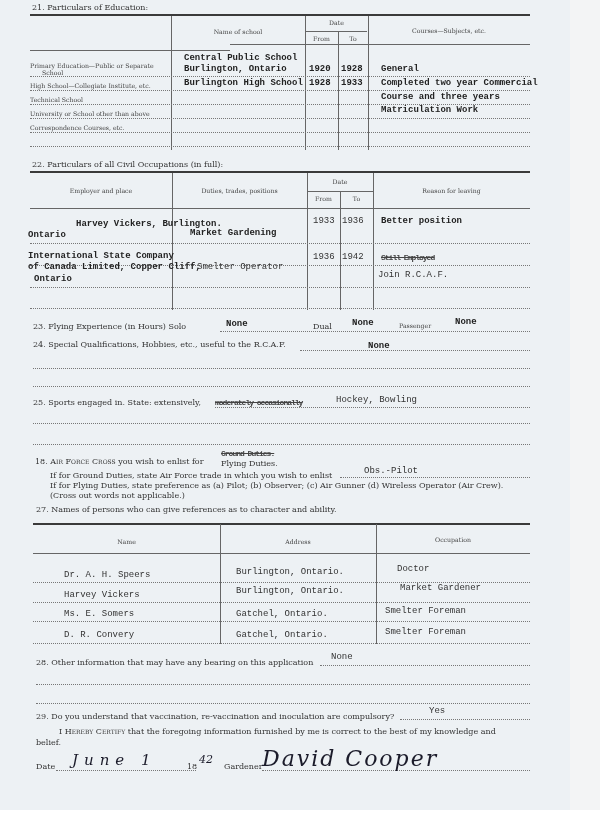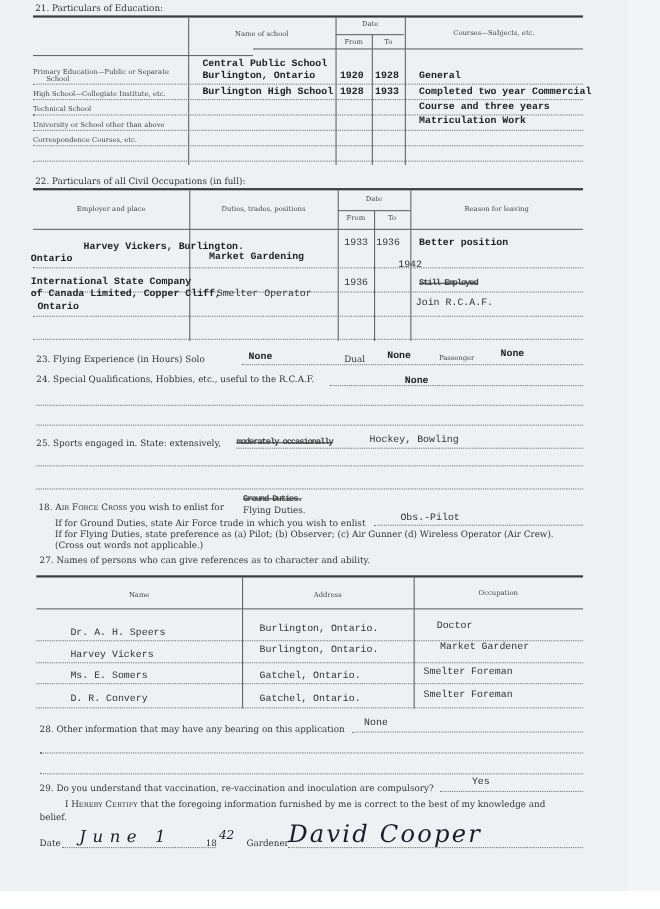--- a/index.html
+++ b/index.html
@@ -104,21 +104,21 @@
 <div class="tw" style="left:190px;top:228px;">Market Gardening</div>
 <div class="twl" style="left:313px;top:216px;">1933</div>
 <div class="twl" style="left:342px;top:216px;">1936</div>
 <div class="tw" style="left:381px;top:216px;">Better position</div>
 
 <div class="tw" style="left:28px;top:251px;">International State Company</div>
 <div class="tw" style="left:28px;top:262px;">of Canada Limited, Copper Cliff,</div>
 <div class="tw" style="left:34px;top:274px;">Ontario</div>
 <div class="twl" style="left:197px;top:262px;">Smelter Operator</div>
 <div class="twl" style="left:313px;top:252px;">1936</div>
-<div class="twl" style="left:342px;top:236px;padding-left:20px;">1942</div>
+<div class="twl" style="left:342px;top:252px;">1942</div>
 <div class="scribble strike" style="left:381px;top:253px;">Still Employed</div>
 <div class="twl" style="left:378px;top:270px;font-weight:normal;">Join R.C.A.F.</div>
 
 <div class="lbl" style="left:33px;top:322px;">23. Flying Experience (in Hours) Solo</div>
 <div class="tw" style="left:226px;top:319px;">None</div>
 <div class="lbl" style="left:313px;top:322px;">Dual</div>
 <div class="tw" style="left:352px;top:318px;">None</div>
 <div class="lblsm" style="left:399px;top:322px;">Passenger</div>
 <div class="tw" style="left:455px;top:317px;">None</div>
 <div class="dot" style="left:220px;top:331px;width:310px;"></div>

